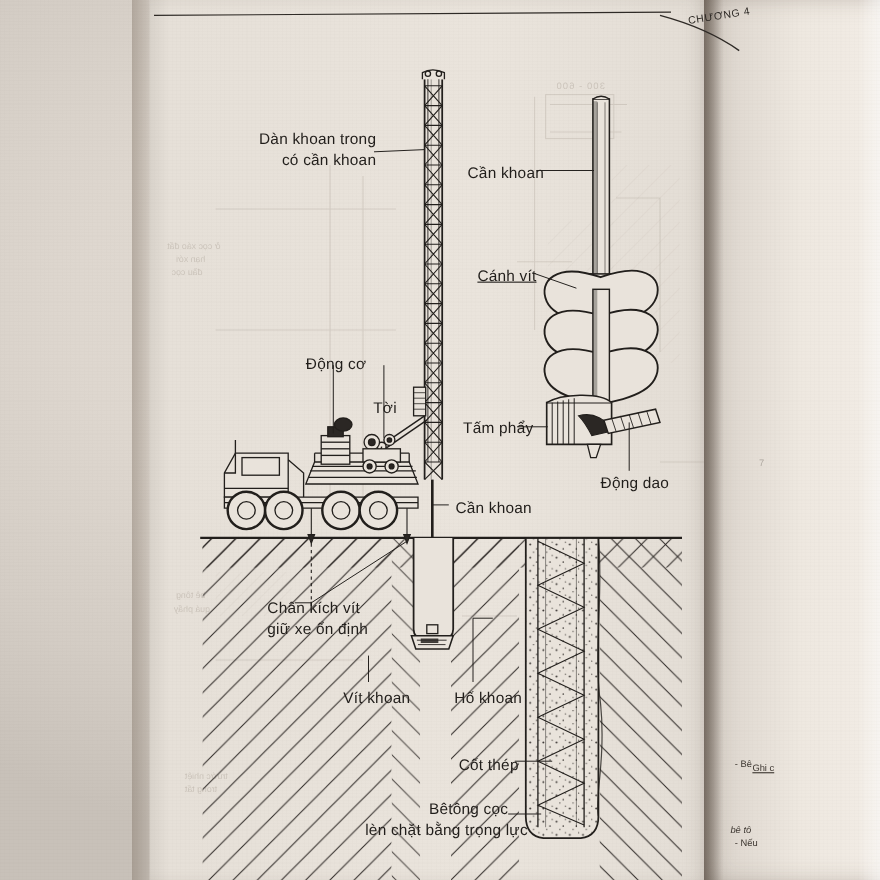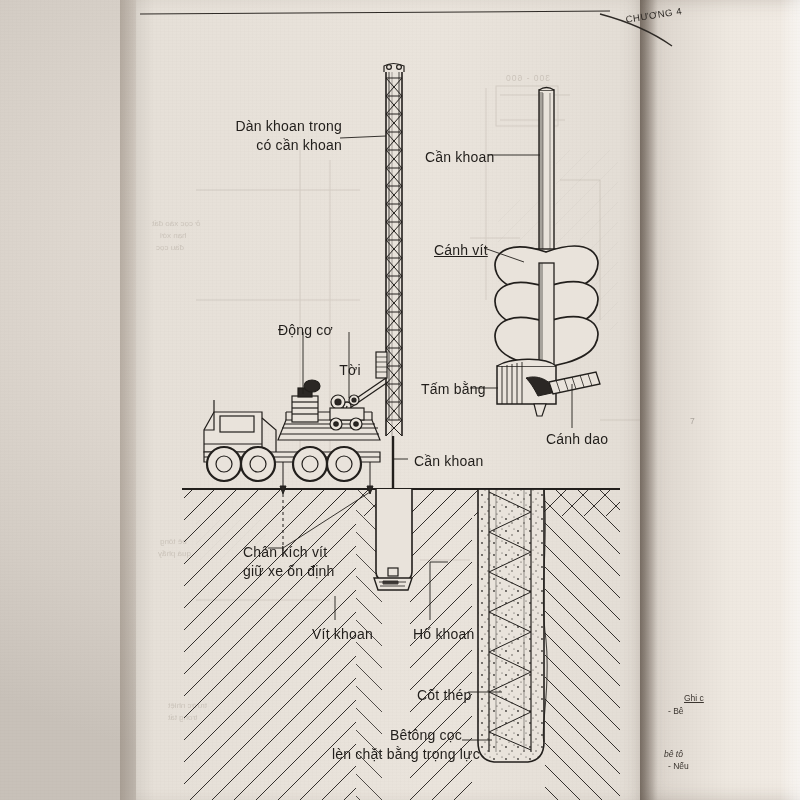--- a/index.html
+++ b/index.html
@@ -434,34 +434,34 @@
       <line x1="468" y1="692" x2="502" y2="692"></line>
 
       <line x1="462" y1="740" x2="492" y2="740"></line>
     </g>
   </svg>
 
   <div class="lbl r" style="left:232px;top:117px;width:110px;">Dàn khoan trong
 có cần khoan</div>
   <div class="lbl" style="left:425px;top:148px;">Cần khoan</div>
   <div class="lbl" style="left:434px;top:241px;text-decoration:underline;">Cánh vít</div>
-  <div class="lbl" style="left:421px;top:380px;">Tấm bằng</div>
-  <div class="lbl" style="left:546px;top:430px;">Cánh dao</div>
+  <div class="lbl" style="left:421px;top:380px;">Tấm phẩy</div>
+  <div class="lbl" style="left:546px;top:430px;">Động dao</div>
   <div class="lbl c" style="left:278px;top:321px;width:52px;">Động cơ</div>
   <div class="lbl c" style="left:334px;top:321px;width:32px;margin-top:40px;">Tời</div>
   <div class="lbl" style="left:414px;top:452px;">Cần khoan</div>
   <div class="lbl" style="left:243px;top:543px;width:120px;">Chân kích vít
 giữ xe ổn định</div>
   <div class="lbl" style="left:312px;top:625px;">Vít khoan</div>
   <div class="lbl" style="left:413px;top:625px;">Hố khoan</div>
   <div class="lbl" style="left:417px;top:686px;">Cốt thép</div>
   <div class="lbl r" style="left:332px;top:726px;width:130px;">Bêtông cọc
 lèn chặt bằng trọng lực</div>
 
   <div class="rp-note rp-head" style="left:668px;top:692px;">Ghi c</div>
-  <div class="rp-note" style="left:668px;top:705px;">- Bê</div>
+  <div class="rp-note" style="left:668px;top:688px;">- Bê</div>
   <div class="rp-note" style="left:668px;top:760px;">- Nếu</div>
   <div class="rp-note" style="left:664px;top:748px;font-style:italic;">bê tô</div>
 
   <div class="rp-note" style="left:690px;top:415px;opacity:.35;">7</div>
 
   <div class="grain"></div>
 </div>
 
 </body></html>

